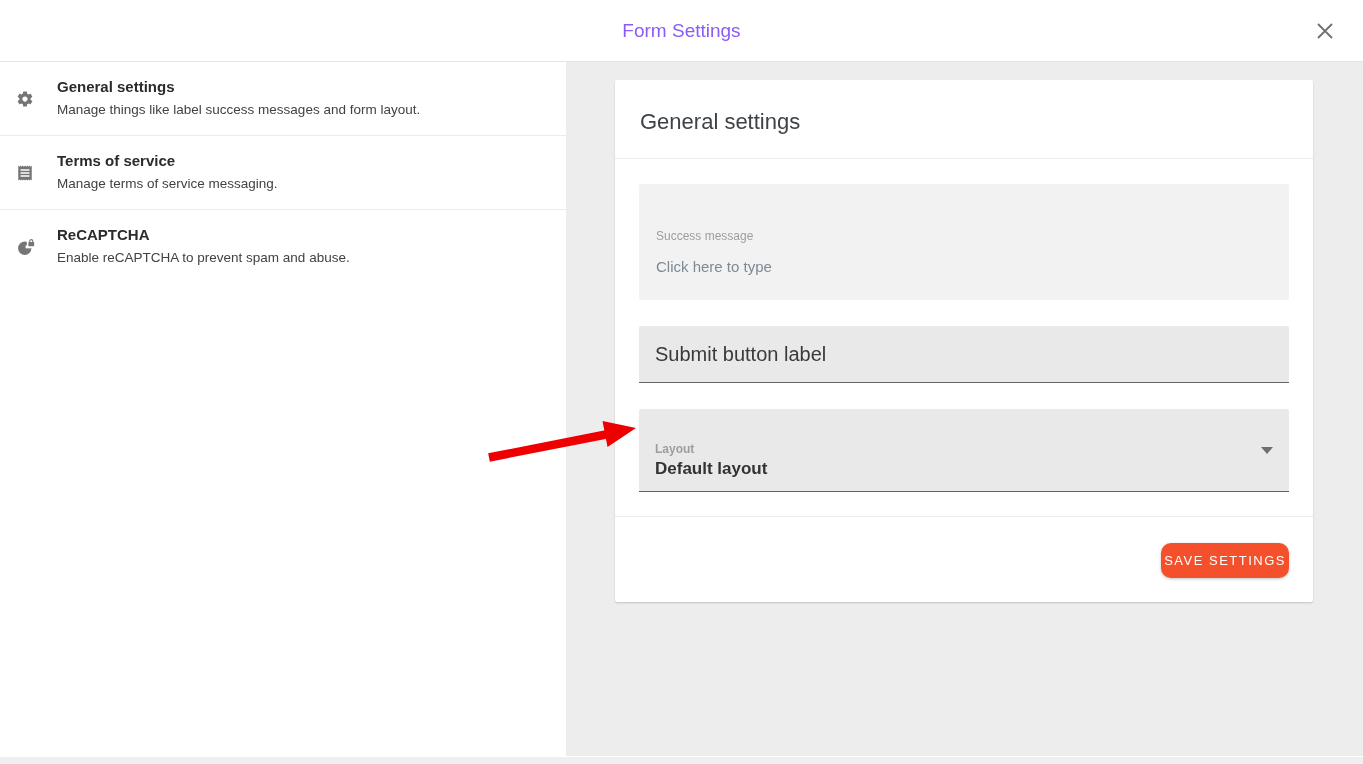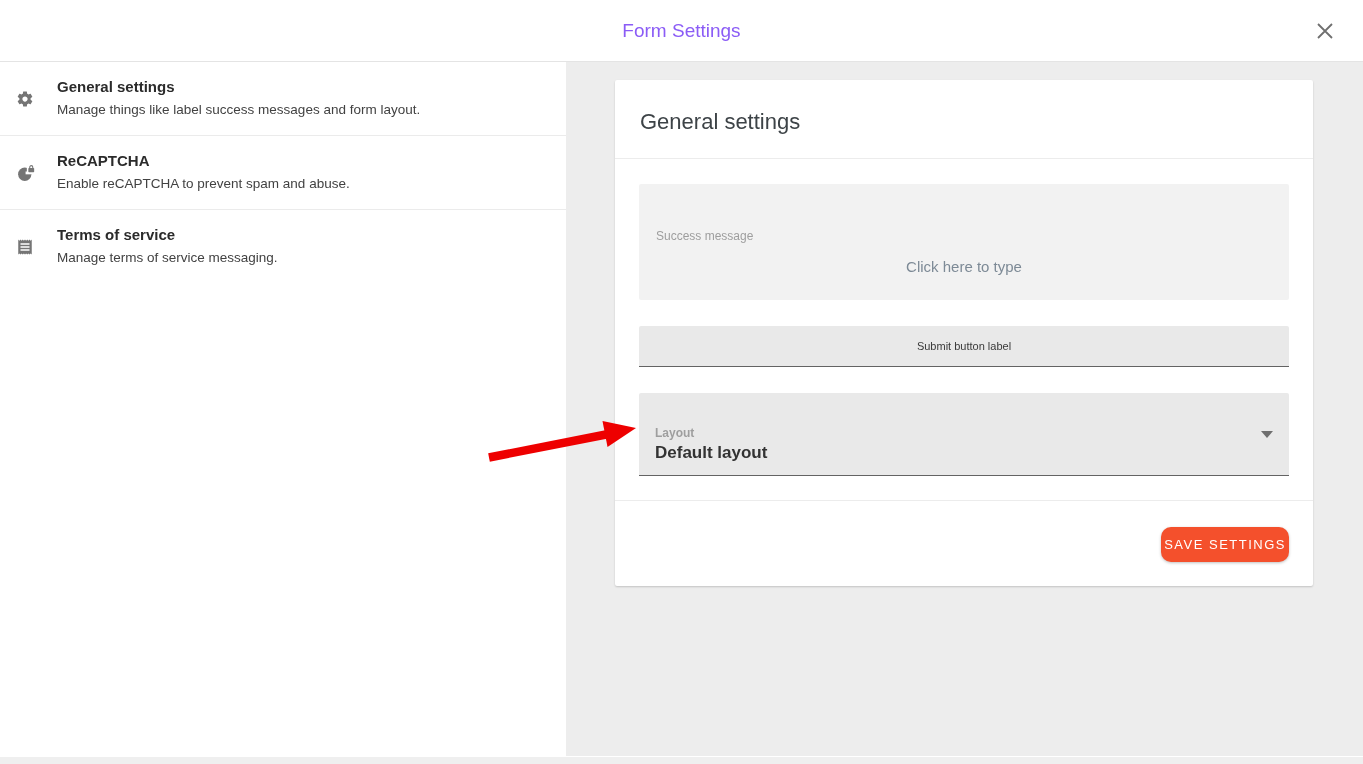--- a/index.html
+++ b/index.html
@@ -38,28 +38,28 @@
   .nav-desc { font-size:13.5px; color:#424242; margin-top:7px; line-height:16px; }
 
   
   .main { flex:1; background:#ededed; padding:18px 50px 0 49px; }
   .card { width:698px; background:#fff; border-radius:2px; box-shadow:0 1px 2px rgba(0,0,0,0.18); }
   .card-header { padding:29px 25px 23px; border-bottom:1px solid #ececec; }
   .card-title { font-size:22px; font-weight:400; color:#3d4347; line-height:26px; }
   .card-body { padding:25px 24px 24px; }
 
   .field-label { font-size:12px; color:#9e9e9e; line-height:14px; display:block;margin-top:24px; }
-  .input-bare { display:block; width:100%; border:none; background:transparent; outline:none; font-family:inherit;text-align:center; }
+  .input-bare { display:block; width:100%; border:none; background:transparent; outline:none; font-family:inherit; }
 
   .field-success { background:#f2f2f2; border-radius:2px; padding:21px 17px 24px; }
   .success-input { margin-top:13px; font-size:15px; color:#333; height:20px; }
   .success-input::placeholder { color:#7d8a96; opacity:1; }
 
   .field-submit { margin-top:26px; background:#e9e9e9; border-bottom:1px solid #636363; border-radius:2px 2px 0 0; }
-  .submit-input { height:40px; padding:0 16px; font-size:11px; color:#3a3a3a; }
+  .submit-input { height:56px; padding:0 16px; font-size:20px; color:#3a3a3a; }
   .submit-input::placeholder { color:#3a3a3a; opacity:1; }
 
   .field-layout {
     margin-top:26px; background:#e9e9e9; border-bottom:1px solid #636363;
     border-radius:2px 2px 0 0; position:relative; padding:9px 16px 12px; cursor:pointer;font-weight:bold;
   }
   .layout-value { font-size:17px; color:#333; margin-top:3px; line-height:20px; }
   .caret {
     position:absolute; right:16px; top:50%; margin-top:-3px;
     width:0; height:0; border-left:6px solid transparent; border-right:6px solid transparent;
@@ -100,40 +100,40 @@
           <svg width="18" height="18" viewBox="0 0 24 24" fill="#757575">
             <path d="M19.43 12.98c.04-.32.07-.64.07-.98s-.03-.66-.07-.98l2.11-1.65c.19-.15.24-.42.12-.64l-2-3.46c-.12-.22-.39-.3-.61-.22l-2.49 1c-.52-.4-1.08-.73-1.69-.98l-.38-2.65C14.46 2.18 14.25 2 14 2h-4c-.25 0-.46.18-.49.42l-.38 2.65c-.61.25-1.17.59-1.69.98l-2.49-1c-.23-.09-.49 0-.61.22l-2 3.46c-.13.22-.07.49.12.64l2.11 1.65c-.04.32-.07.65-.07.98s.03.66.07.98l-2.11 1.65c-.19.15-.24.42-.12.64l2 3.46c.12.22.39.3.61.22l2.49-1c.52.4 1.08.73 1.69.98l.38 2.65c.03.24.24.42.49.42h4c.25 0 .46-.18.49-.42l.38-2.65c.61-.25 1.17-.59 1.69-.98l2.49 1c.23.09.49 0 .61-.22l2-3.46c.12-.22.07-.49-.12-.64l-2.11-1.65zM12 15.5c-1.93 0-3.5-1.57-3.5-3.5s1.57-3.5 3.5-3.5 3.5 1.57 3.5 3.5-1.57 3.5-3.5 3.5z"></path>
           </svg>
         </span>
         <div class="nav-title">General settings</div>
         <div class="nav-desc">Manage things like label success messages and form layout.</div>
       </div>
 
       <div class="nav-item">
         <span class="nav-icon">
+          <svg width="18" height="18" viewBox="0 0 24 24" fill="#757575">
+            <path d="M18 17H6v-2h12v2zm0-4H6v-2h12v2zm0-4H6V7h12v2zM3 22l1.5-1.5L6 22l1.5-1.5L9 22l1.5-1.5L12 22l1.5-1.5L15 22l1.5-1.5L18 22l1.5-1.5L21 22V2l-1.5 1.5L18 2l-1.5 1.5L15 2l-1.5 1.5L12 2l-1.5 1.5L9 2 7.5 3.5 6 2 4.5 3.5 3 2v20z"></path>
+          </svg>
+        </span>
+        <div class="nav-title">Terms of service</div>
+        <div class="nav-desc">Manage terms of service messaging.</div>
+      </div>
+
+      <div class="nav-item">
+        <span class="nav-icon">
           <svg width="20" height="20" viewBox="0 0 24 24">
             <circle cx="10.5" cy="13.5" r="8" fill="#757575"></circle>
             <rect x="11.5" y="10.2" width="10" height="3.4" fill="#fff"></rect>
             <rect x="13" y="2.2" width="10" height="9.2" fill="#fff"></rect>
             <rect x="14.8" y="6" width="7" height="5.2" rx="0.9" fill="#757575"></rect>
             <path d="M16.5 6 V4.9 a1.8 1.8 0 0 1 3.6 0 V6" fill="none" stroke="#757575" stroke-width="1.3"></path>
           </svg>
         </span>
         <div class="nav-title">ReCAPTCHA</div>
         <div class="nav-desc">Enable reCAPTCHA to prevent spam and abuse.</div>
-      </div>
-
-      <div class="nav-item">
-        <span class="nav-icon">
-          <svg width="18" height="18" viewBox="0 0 24 24" fill="#757575">
-            <path d="M18 17H6v-2h12v2zm0-4H6v-2h12v2zm0-4H6V7h12v2zM3 22l1.5-1.5L6 22l1.5-1.5L9 22l1.5-1.5L12 22l1.5-1.5L15 22l1.5-1.5L18 22l1.5-1.5L21 22V2l-1.5 1.5L18 2l-1.5 1.5L15 2l-1.5 1.5L12 2l-1.5 1.5L9 2 7.5 3.5 6 2 4.5 3.5 3 2v20z"></path>
-          </svg>
-        </span>
-        <div class="nav-title">Terms of service</div>
-        <div class="nav-desc">Manage terms of service messaging.</div>
       </div>
 
     </nav>
 
     <main class="main">
       <section class="card">
 
         <div class="card-header">
           <h2 class="card-title">General settings</h2>
         </div>

